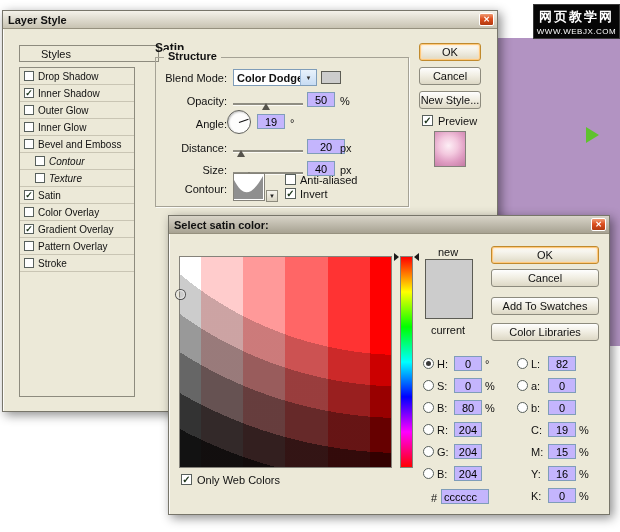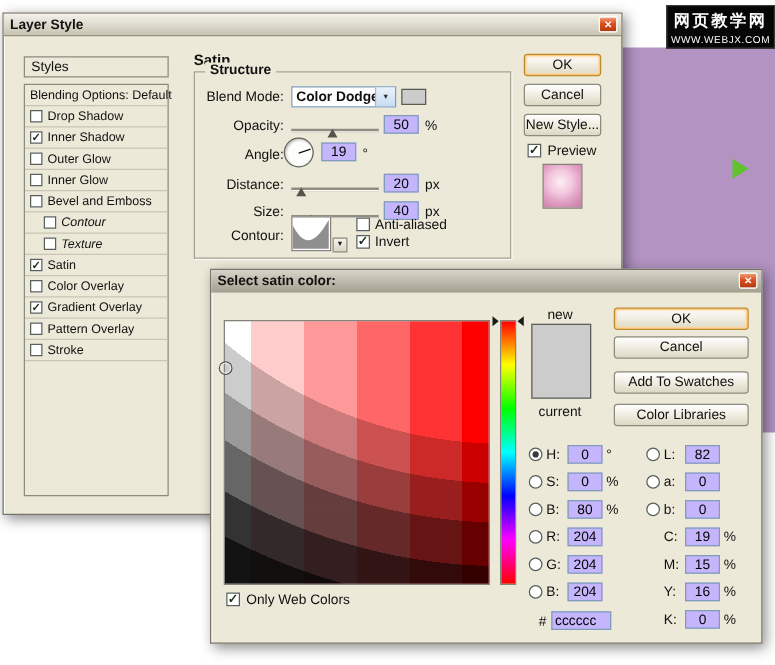--- a/index.html
+++ b/index.html
@@ -41,22 +41,22 @@
   .tb.inline { position:static; }
   .cb { position:absolute; width:11px; height:11px; background:#fff; border:1px solid #58605c;
         box-sizing:border-box; font-size:10px; line-height:9px; text-align:center; font-weight:bold; color:#173015; }
   .cb.on::after { content:"✓"; }
   .radio { width:11px; height:11px; border-radius:50%; background:#fff; border:1px solid #58605c;
            box-sizing:border-box; position:relative; flex:0 0 auto; }
   .radio.on::after { content:""; position:absolute; left:2px; top:2px; width:5px; height:5px;
                      border-radius:50%; background:#3a3a3a; }
 
   
-  .styles-header { position:absolute; left:16px; top:34px; width:116px; height:17px; border:1px solid #8d8b7e;
-                   font-size:11px; padding:2px 0 0 5px; box-sizing:border-box; }
+  .styles-header { position:absolute; left:16px; top:34px; width:140px; height:17px; border:1px solid #8d8b7e;
+                   font-size:11px; padding:2px 0 0 21px; box-sizing:border-box; }
   .styles-list { position:absolute; left:16px; top:56px; width:116px; height:330px;
                  border:1px solid #8d8b7e; box-sizing:border-box; }
   .ls-row { display:flex; align-items:center; gap:4px; height:17px; border-bottom:1px solid #c9c5b4;
             padding-left:4px; font-size:10px; box-sizing:border-box; white-space:nowrap; }
   .ls-row.indent { padding-left:15px;font-style:italic; }
   .cb2 { width:10px; height:10px; background:#fff; border:1px solid #58605c; box-sizing:border-box;
          font-size:9px; line-height:8px; text-align:center; font-weight:bold; flex:0 0 auto; color:#173015; }
   .cb2.on::after { content:"✓"; }
 
   
@@ -133,23 +133,20 @@
       <span>Layer Style</span>
       <span class="close-btn">✕</span>
     </div>
 
     <div class="styles-header">
       <span>Styles</span>
     </div>
 
     <div class="styles-list">
       <div class="ls-row">
-        <span>Blending Options: Default</span>
-      </div>
-      <div class="ls-row">
         <span class="cb2"></span>
         <span>Drop Shadow</span>
       </div>
       <div class="ls-row">
         <span class="cb2 on"></span>
         <span>Inner Shadow</span>
       </div>
       <div class="ls-row">
         <span class="cb2"></span>
         <span>Outer Glow</span>
@@ -213,21 +210,21 @@
     <span class="lbl r" style="left:150px;top:107px;width:74px">Angle:</span>
     <div class="dial" style="left:224px;top:99px">
       <div class="dial-line"></div>
     </div>
     <input class="tb" style="left: 254px; top: 103px; width: 28px;" value="19">
     <span class="lbl" style="left:287px;top:106px">°</span>
 
     <span class="lbl r" style="left:150px;top:131px;width:74px">Distance:</span>
     <div class="track" style="left:230px;top:139px;width:70px"></div>
     <div class="thumb" style="left:234px;top:139px"></div>
-    <input class="tb" style="left: 304px; top: 128px; width: 28px;" value="20">
+    <input class="tb" style="left: 304px; top: 128px; width: 38px;" value="20">
     <span class="lbl" style="left:337px;top:131px">px</span>
 
     <span class="lbl r" style="left:150px;top:153px;width:74px">Size:</span>
     <div class="track" style="left:230px;top:161px;width:70px"></div>
     <div class="thumb" style="left:242px;top:161px"></div>
     <input class="tb" style="left: 304px; top: 150px; width: 28px;" value="40">
     <span class="lbl" style="left:337px;top:153px">px</span>
 
     <span class="lbl r" style="left:150px;top:172px;width:74px">Contour:</span>
     <div class="contour-box">

